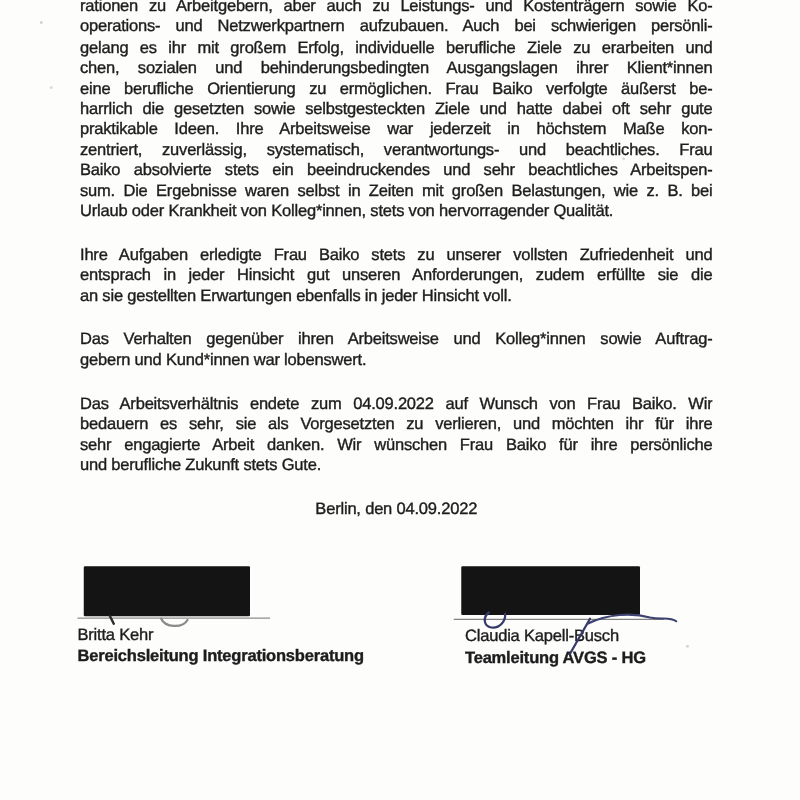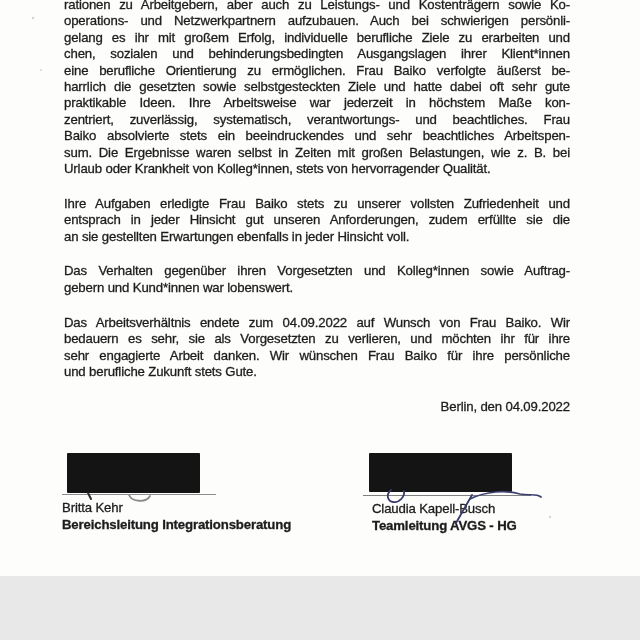--- a/index.html
+++ b/index.html
@@ -1,18 +1,18 @@
 <!DOCTYPE html>
 <html><head>
 <meta charset="utf-8">
 <style>
   html,body{margin:0;padding:0;background:#e8e8e8;}
   .page{
     position:relative;
-    width:640px;height:576px;
+    width:640px;height:640px;
     background:#fdfdfc;
     overflow:hidden;
     font-family:"Liberation Sans","DejaVu Sans",sans-serif;
     color:#1d1d1d;
     -webkit-text-stroke:0.3px #1d1d1d;
   }
   .textcol{
     position:absolute;
     left:64px;top:-3px;width:506px;
     font-size:13.2px;
@@ -21,21 +21,21 @@
   .para{margin:0 0 18.5px 0;padding:0;}
   .line{
     line-height:16.4px;height:16.4px;overflow:hidden;
     text-align:justify;text-align-last:justify;
     white-space:normal;
   }
   .line.last{text-align-last:left;}
   .dateline{
     line-height:16.4px;height:16.4px;
     margin-top:16.5px;
-    text-align:right;
+    text-align:center;
   }
   .sigrow{position:absolute;top:453px;left:0;width:640px;height:100px;}
   .sigcol{position:absolute;top:0;}
   .sigcol.left{left:62px;width:250px;}
   .sigcol.right{left:363px;width:230px;}
   .redaction{
     background:#151414;
     border-radius:1px;
   }
   .redaction.left-box{margin-left:5px;width:133px;height:40px;}
@@ -72,21 +72,21 @@
         <div class="line">Baiko absolvierte stets ein beeindruckendes und sehr beachtliches Arbeitspen-</div>
         <div class="line">sum. Die Ergebnisse waren selbst in Zeiten mit großen Belastungen, wie z. B. bei</div>
         <div class="line last">Urlaub oder Krankheit von Kolleg*innen, stets von hervorragender Qualität.</div>
       </div>
     <div class="para">
         <div class="line">Ihre Aufgaben erledigte Frau Baiko stets zu unserer vollsten Zufriedenheit und</div>
         <div class="line">entsprach in jeder Hinsicht gut unseren Anforderungen, zudem erfüllte sie die</div>
         <div class="line last">an sie gestellten Erwartungen ebenfalls in jeder Hinsicht voll.</div>
       </div>
     <div class="para">
-        <div class="line">Das Verhalten gegenüber ihren Vorgesetzten und Kolleg*innen sowie Auftrag-</div>
+        <div class="line">Das Verhalten gegenüber ihren Arbeitsweise und Kolleg*innen sowie Auftrag-</div>
         <div class="line last">gebern und Kund*innen war lobenswert.</div>
       </div>
     <div class="para">
         <div class="line">Das Arbeitsverhältnis endete zum 04.09.2022 auf Wunsch von Frau Baiko. Wir</div>
         <div class="line">bedauern es sehr, sie als Vorgesetzten zu verlieren, und möchten ihr für ihre</div>
         <div class="line">sehr engagierte Arbeit danken. Wir wünschen Frau Baiko für ihre persönliche</div>
         <div class="line last">und berufliche Zukunft stets Gute.</div>
       </div>
     <div class="dateline">Berlin, den 04.09.2022</div>
   </div>

